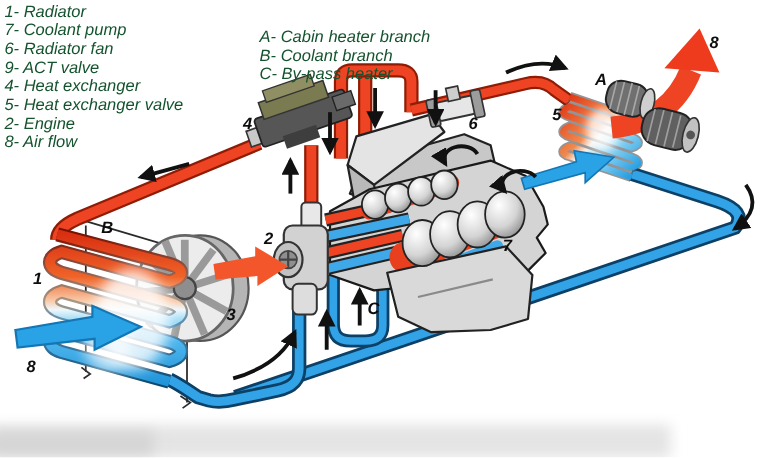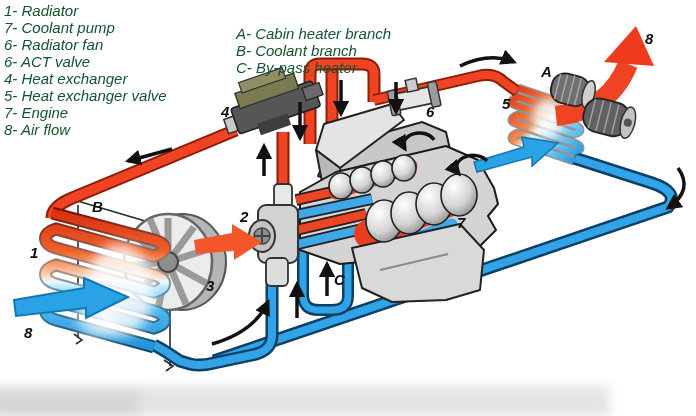--- a/index.html
+++ b/index.html
@@ -241,24 +241,24 @@
     <text class="lbl" x="541" y="77">A</text>
     <text class="lbl" x="92" y="212">B</text>
     <text class="lbl" x="334" y="285">C</text>
   </g>
 </svg>
 
   <div class="legend legend-left">
     <div>1- Radiator</div>
     <div>7- Coolant pump</div>
     <div>6- Radiator fan</div>
-    <div>6- ACT valve</div>
+    <div>9- ACT valve</div>
     <div>4- Heat exchanger</div>
     <div>5- Heat exchanger valve</div>
-    <div>7- Engine</div>
+    <div>2- Engine</div>
     <div>8- Air flow</div>
   </div>
 
   <div class="legend legend-right">
     <div>A- Cabin heater branch</div>
     <div>B- Coolant branch</div>
     <div>C- By-pass heater</div>
   </div>
 
 </div>

